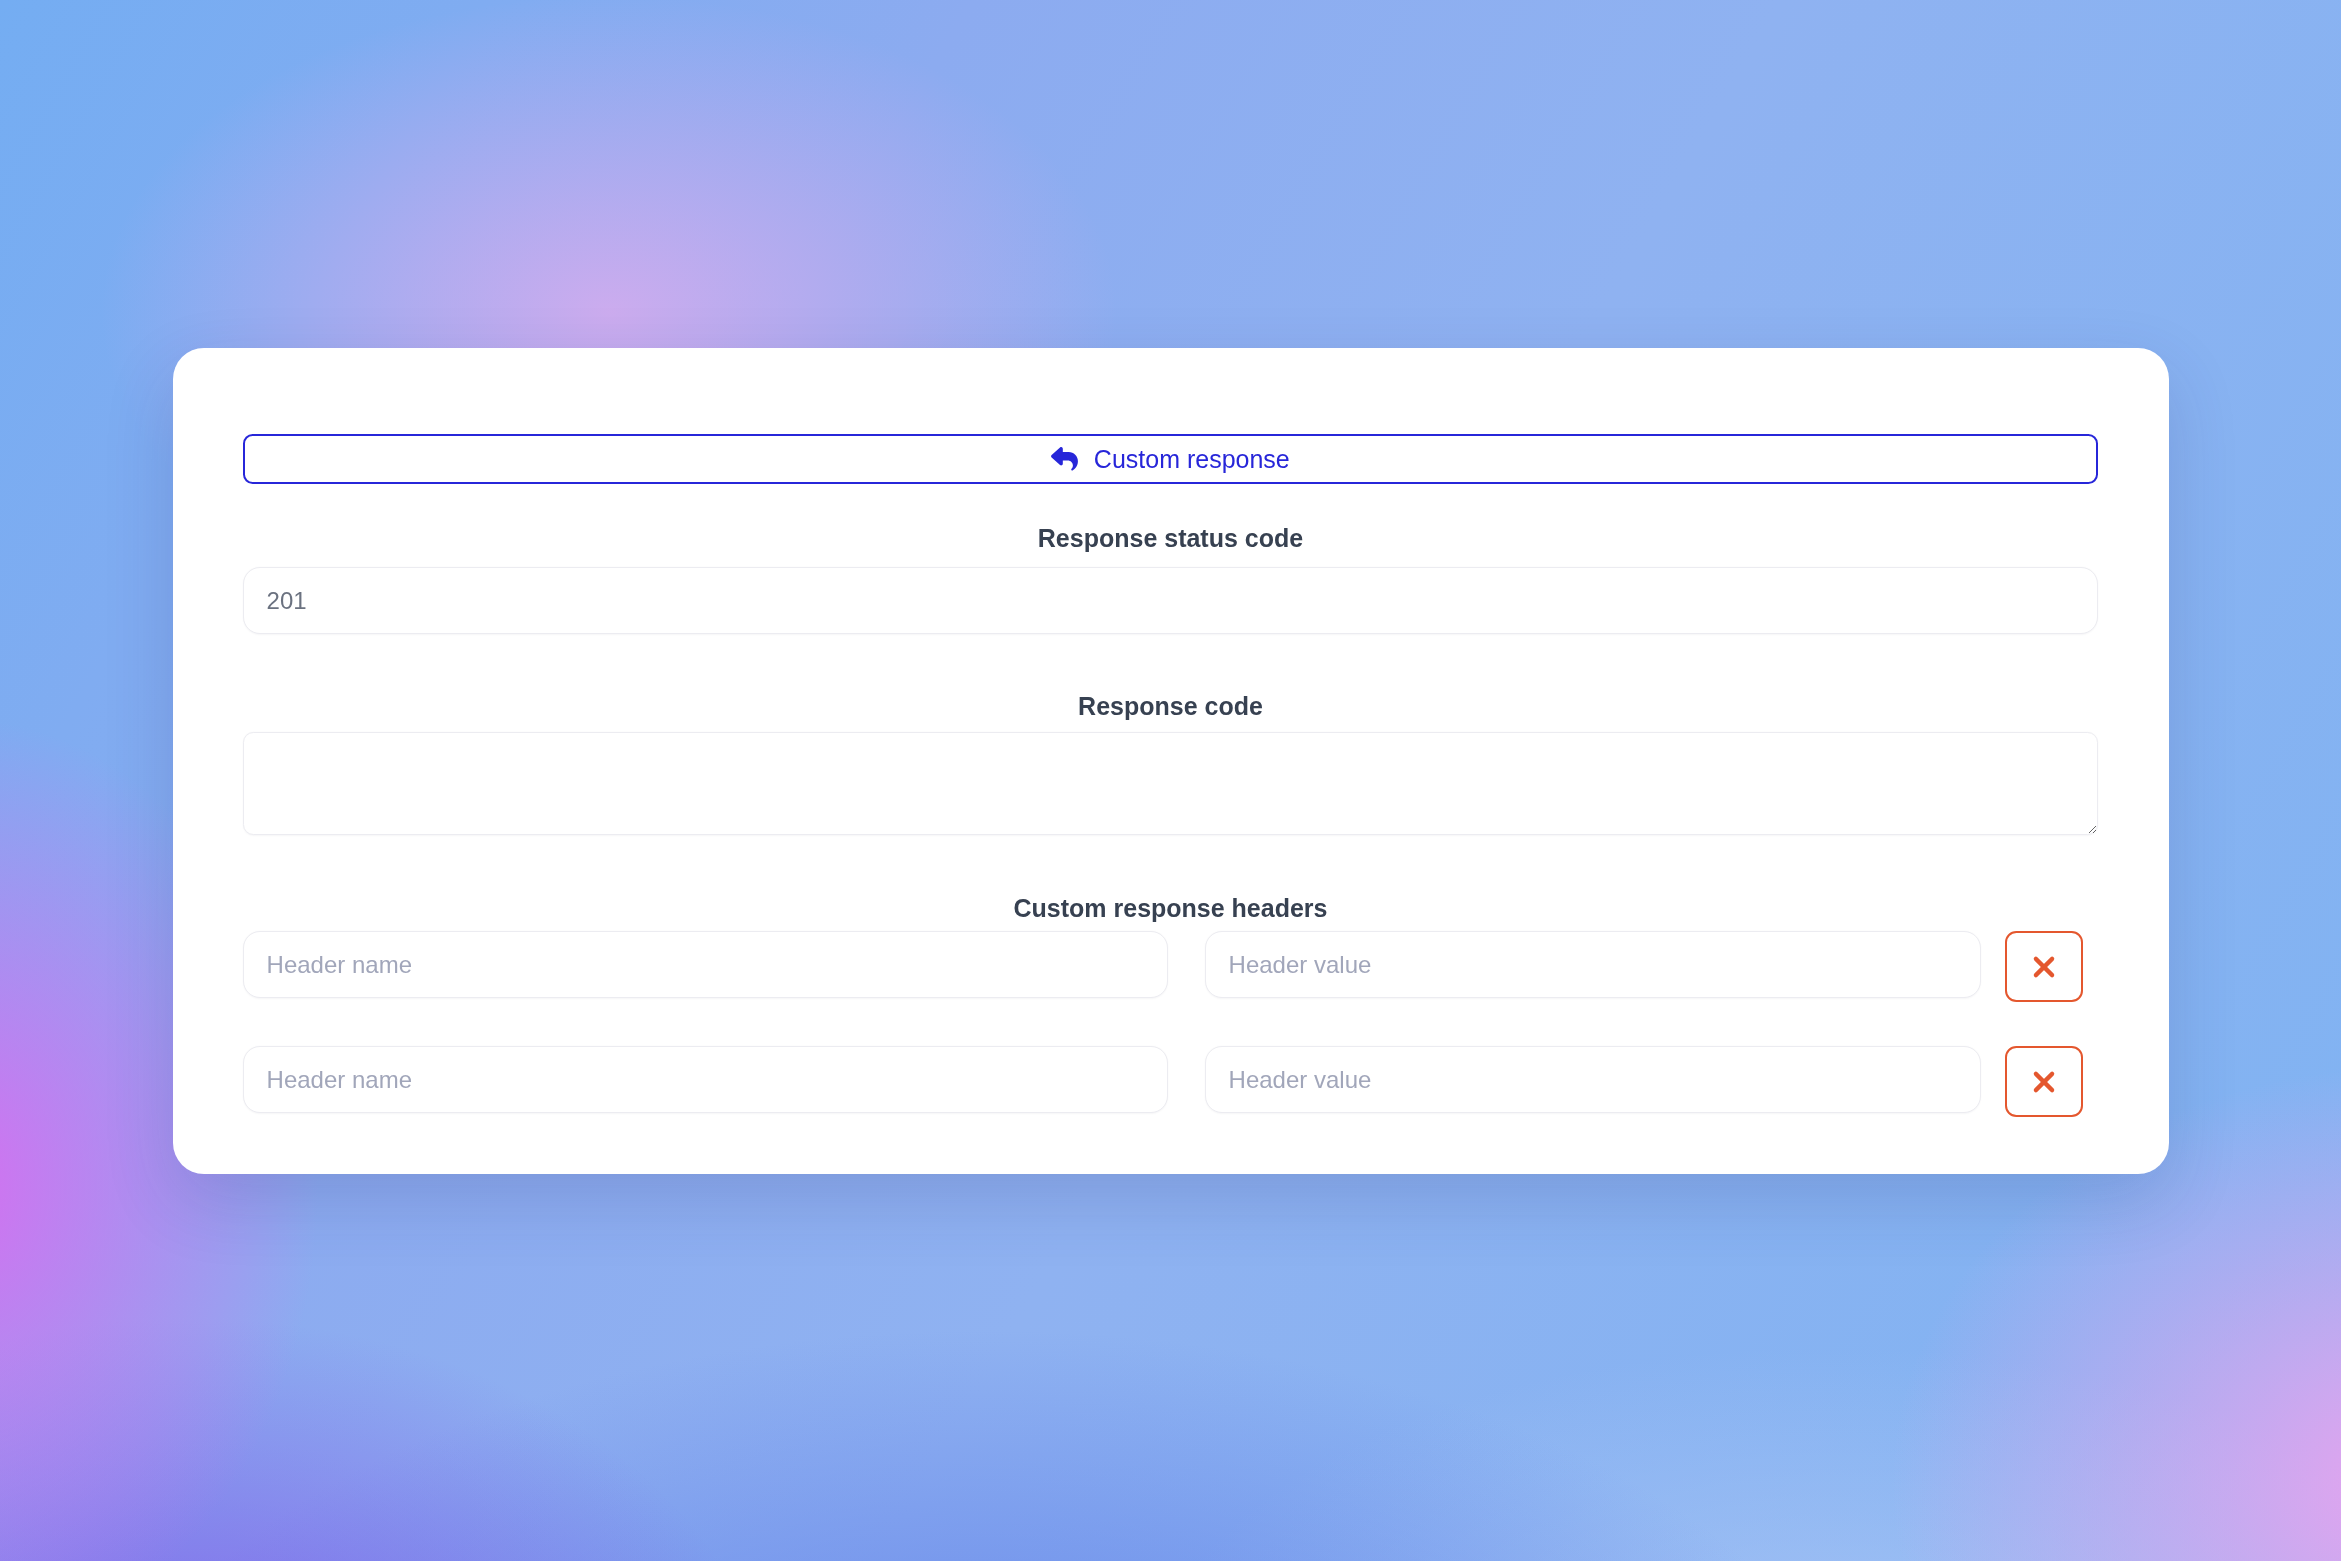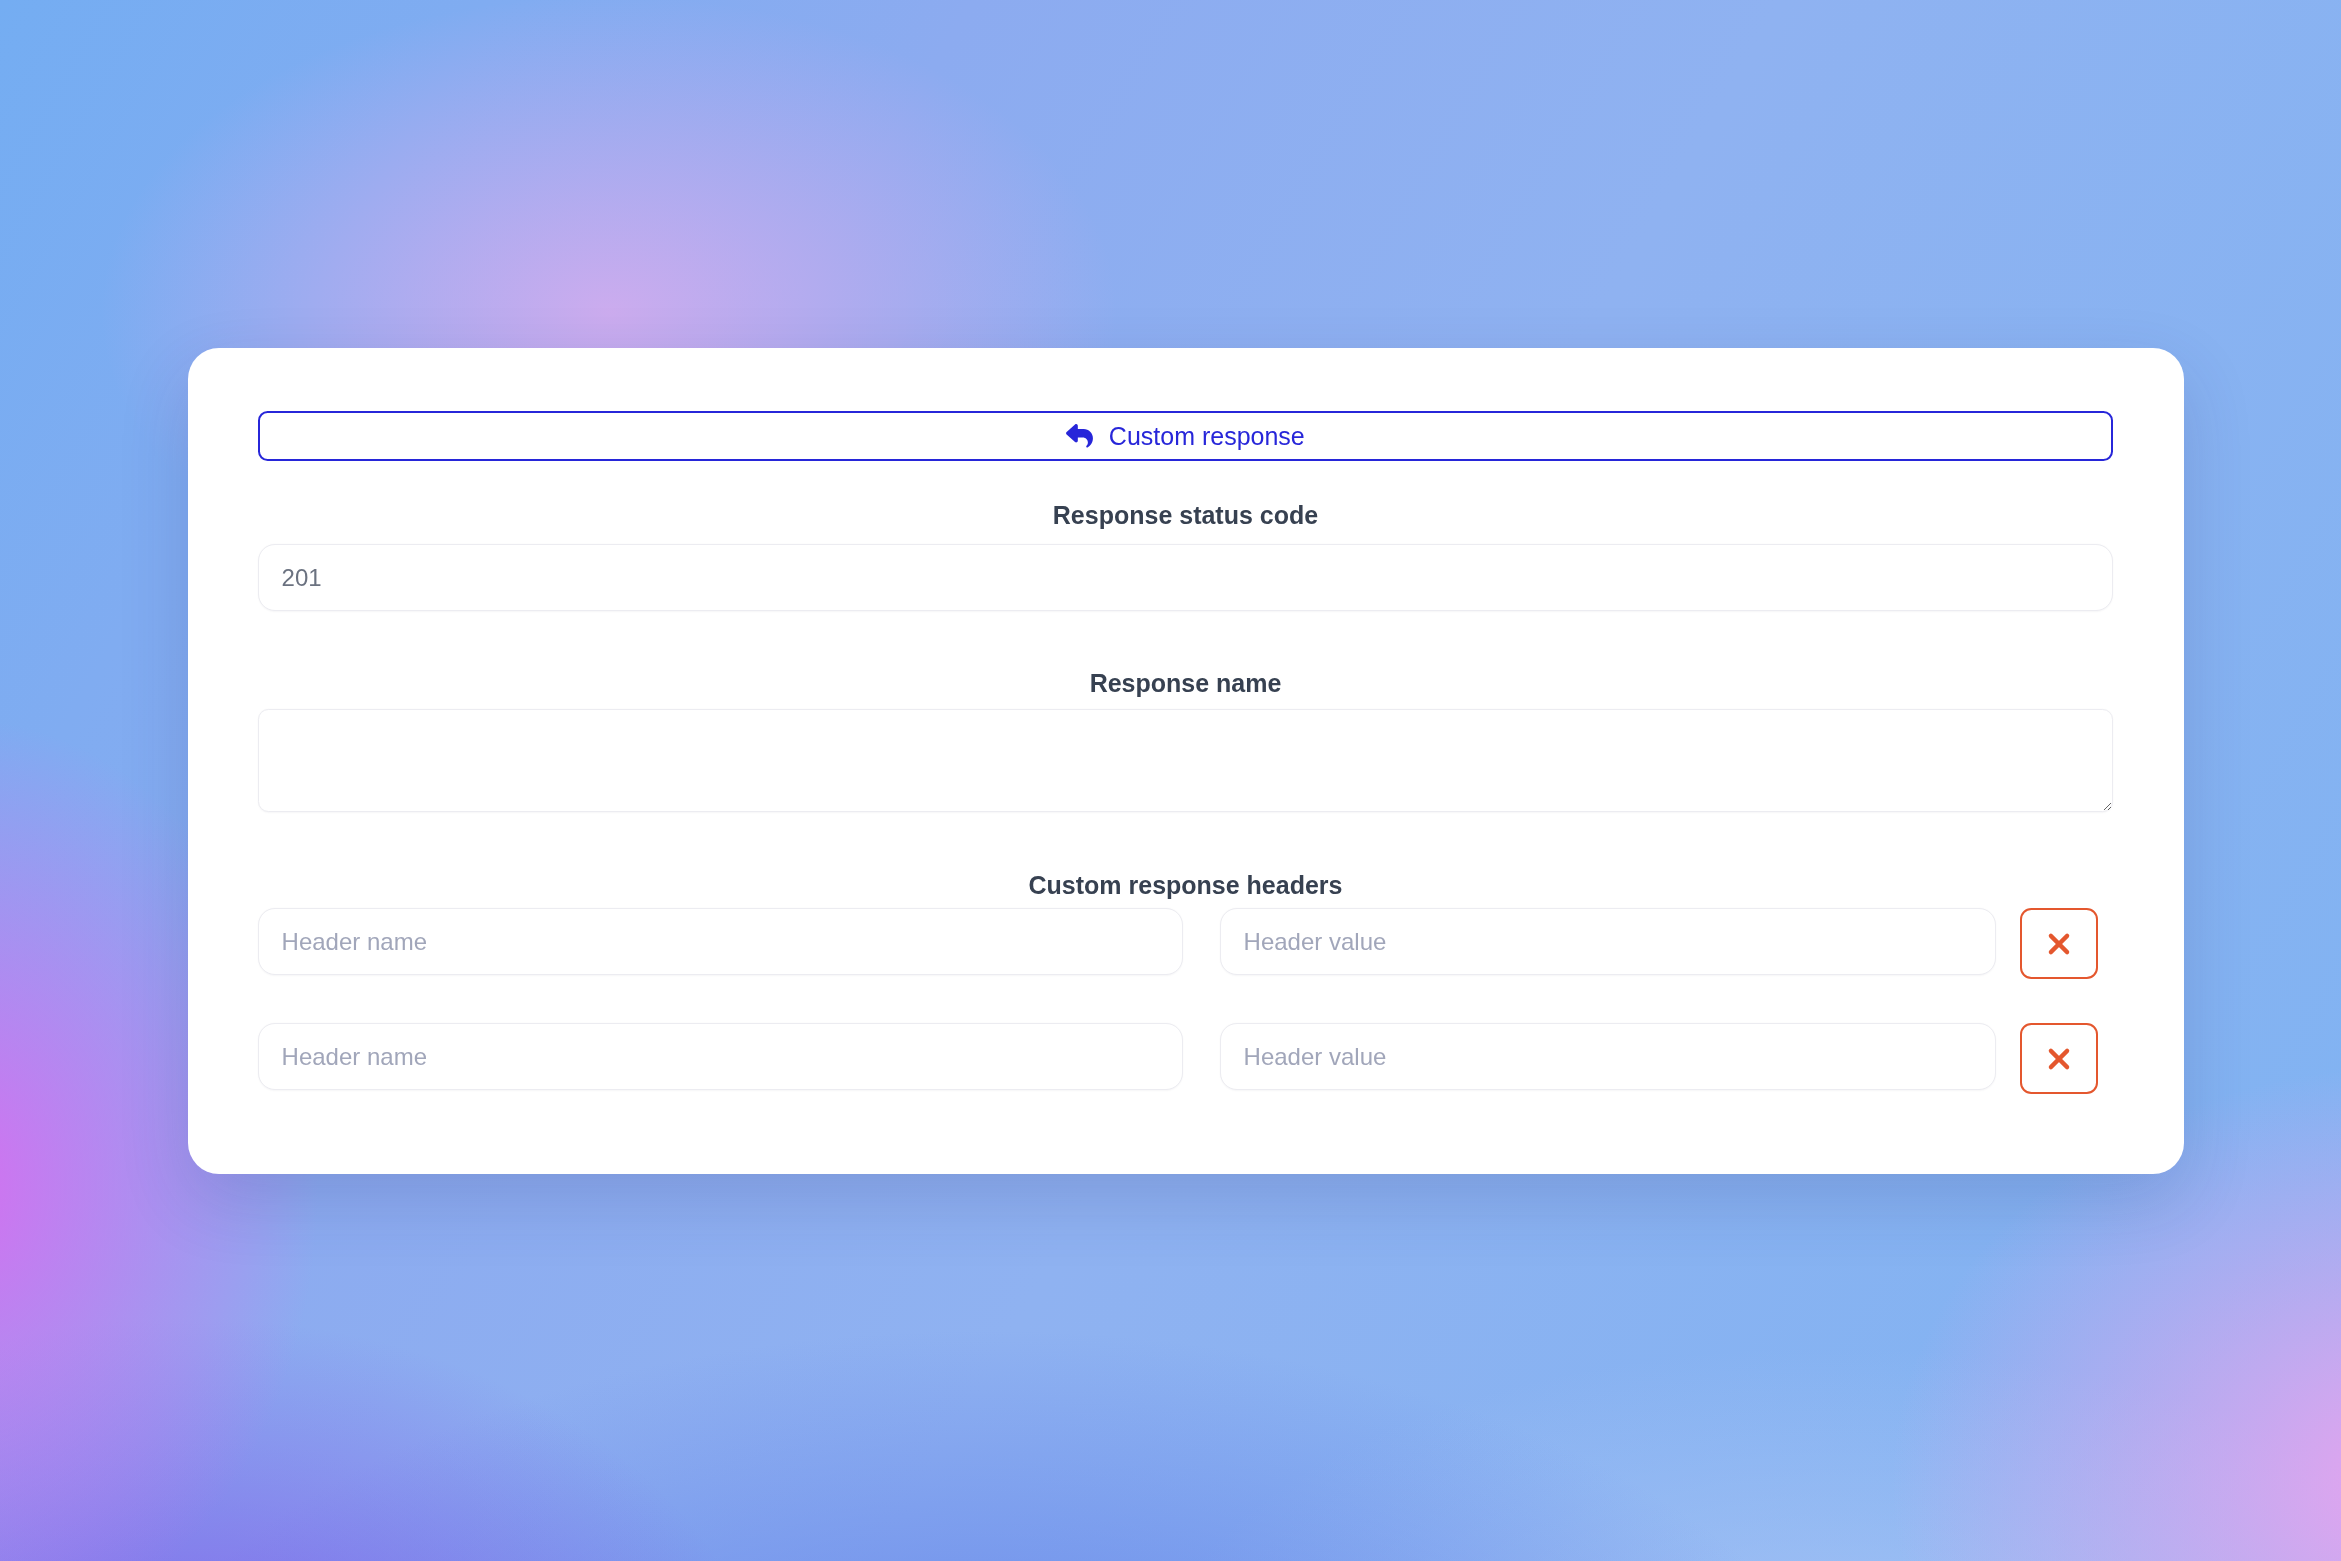--- a/index.html
+++ b/index.html
@@ -20,26 +20,26 @@
       radial-gradient(782px 487px at 26% 20%, rgba(216,172,238,.85) 0%, rgba(216,172,238,0) 65%),
       radial-gradient(609px 782px at -2% 76%, rgba(217,108,240,.95) 0%, rgba(217,108,240,0) 60%),
       radial-gradient(956px 695px at 8% 112%, rgba(124,86,232,.92) 0%, rgba(124,86,232,0) 62%),
       radial-gradient(1478px 826px at 42% 118%, rgba(93,122,232,.95) 0%, rgba(93,122,232,0) 62%),
       radial-gradient(869px 695px at 103% 95%, rgba(244,162,238,.9) 0%, rgba(244,162,238,0) 60%),
       radial-gradient(1130px 565px at 78% 108%, rgba(172,197,245,.8) 0%, rgba(172,197,245,0) 60%),
       linear-gradient(120deg, #74adf2 0%, #8cabf0 30%, #8fb2f1 55%, #7fb3f2 100%);
   }
   .card {
     position: absolute;
-    left: 188px; top: 348px;
+    left: 173px; top: 348px;
     width: 1996px; height: 826px;
     background: var(--card-bg);
     border-radius: 31px;
     box-shadow: 0 26px 70px rgba(40, 40, 110, 0.16);
-    padding: 63px 71px 0 70px;
+    padding: 86px 71px 0 70px;
   }
   .btn-custom {
     width: 100%; height: 50px;
     border: 2.2px solid var(--accent-blue);
     border-radius: 9.6px;
     background: #ffffff;
     color: var(--accent-blue);
     font-family: inherit;
     font-size: 25px;
     font-weight: 500;
@@ -118,21 +118,21 @@
       <svg width="27" height="23.5" viewBox="0 0 512 448" fill="currentColor" aria-hidden="true">
         <path d="M205 2.8c11.5 5.1 19 16.6 19 29.2v64H336c97.2 0 176 78.8 176 176c0 113.3-81.5 163.9-100.2 174.1c-2.5 1.4-5.3 1.9-8.1 1.9c-10.9 0-19.7-8.9-19.7-19.7c0-7.5 4.3-14.4 9.8-19.5c9.4-8.8 22.2-26.4 22.2-56.7c0-53-43-96-96-96H224v64c0 12.6-7.4 24.1-19 29.2s-25 3-34.4-5.4l-160-144C3.9 193.7 0 185.1 0 176s3.9-17.7 10.6-23.8l160-144c9.4-8.5 23-10.6 34.4-5.4z"></path>
       </svg>
     </span>
     <span>Custom response</span>
   </button>
 
   <div class="field-label lbl-status">Response status code</div>
   <input class="text-input input-status" type="text" value="201" style="">
 
-  <div class="field-label lbl-body">Response name</div>
+  <div class="field-label lbl-body">Response code</div>
   <textarea class="body-textarea" style=""></textarea>
 
   <div class="field-label lbl-headers">Custom response headers</div>
 
   <div class="header-row">
     <input class="text-input header-name-input" type="text" placeholder="Header name" style="">
     <input class="text-input header-value-input" type="text" placeholder="Header value" style="">
     <button class="remove-btn">
       <span style="display:flex;">
         <svg width="30" height="30" viewBox="0 0 24 24" fill="none" stroke="currentColor" stroke-width="3.4" stroke-linecap="round" aria-hidden="true">

